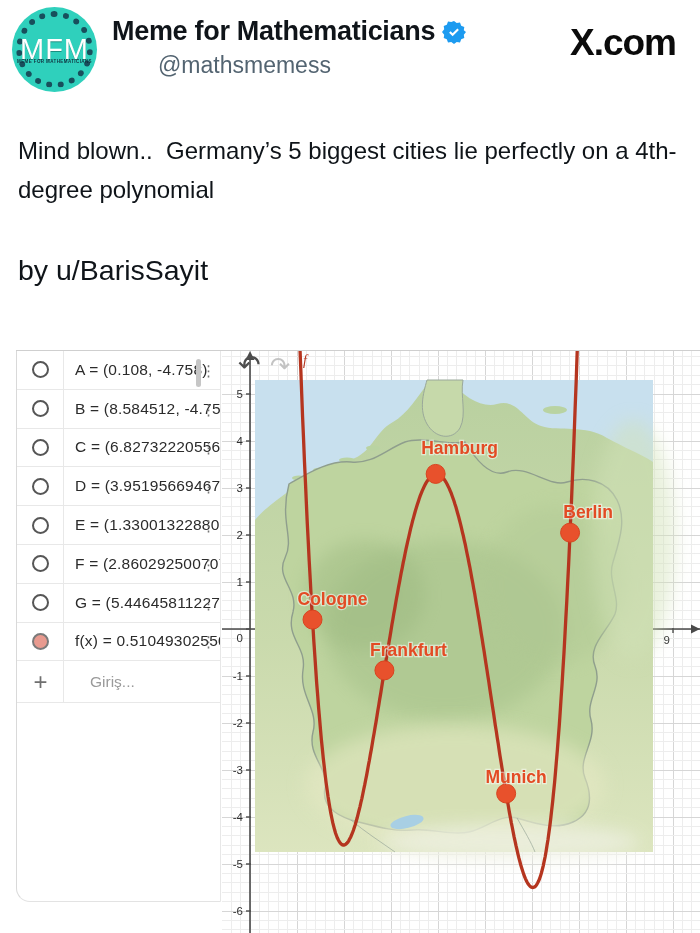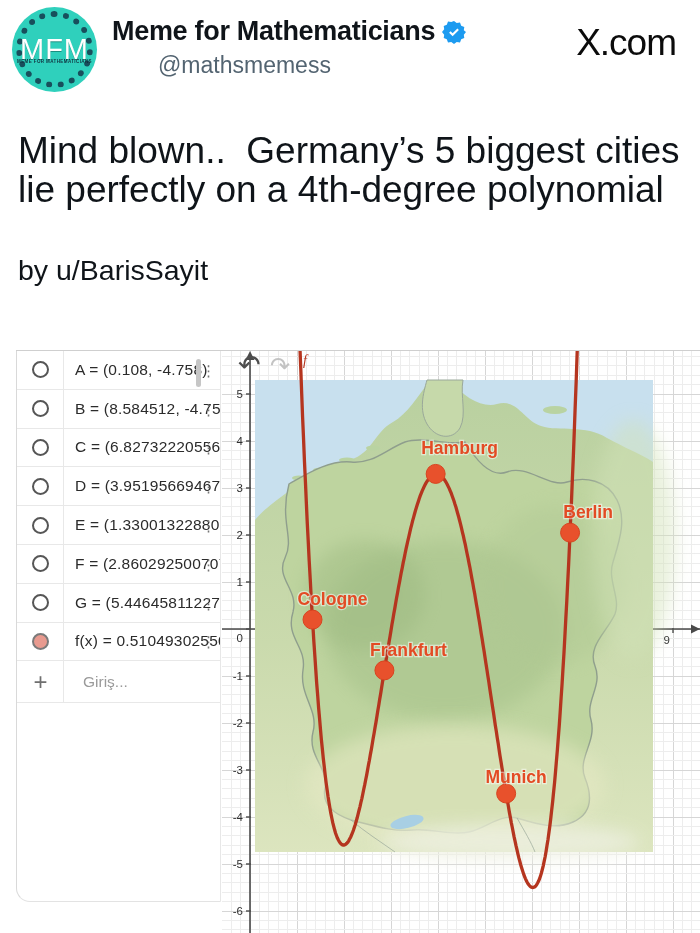--- a/index.html
+++ b/index.html
@@ -12,25 +12,25 @@
   .avatar-ring{position:absolute;left:4px;top:4px;right:4px;bottom:4px;border-radius:50%;
           border:6px dotted #15394c;opacity:.85;}
   .avatar-mfm{position:absolute;left:0;right:0;top:26px;text-align:center;color:#ffffff;
           font-weight:normal;font-size:29px;letter-spacing:1px;text-shadow:0 1px 0 #1b8f80;}
   .avatar-sub{position:absolute;left:0;right:0;top:52px;text-align:center;color:#10323f;
           font-size:4.5px;font-weight:bold;letter-spacing:.4px;}
   .name-row{position:absolute;left:112px;top:16px;display:flex;align-items:center;gap:7px;}
   .name{font-size:27px;font-weight:bold;color:#0f1419;letter-spacing:-.3px;}
   .badge{width:24px;height:24px;}
   .handle{position:absolute;left:112px;top:52px;font-size:23px;color:#536471;margin-left:46px;}
-  .xcom{position:absolute;right:24px;top:22px;font-size:37px;font-weight:normal;color:#0b0b0b;
+  .xcom{position:absolute;right:24px;top:22px;font-size:37px;font-weight:bold;color:#0b0b0b;
         letter-spacing:-1px;}
 
   
-  .body-text{position:absolute;left:18px;top:131px;width:664px;font-size:37px;
+  .body-text{position:absolute;left:18px;top:131px;width:664px;font-size:24px;
         line-height:39px;color:#0f1419;white-space:pre-wrap;}
   .credit{position:absolute;left:18px;top:254px;font-size:28.5px;color:#0f1419;}
 
   
   .panel-top-border{position:absolute;left:16px;top:350px;width:684px;border-top:1px solid #cfcfcf;}
   .sidebar{position:absolute;left:16px;top:351px;width:205px;height:551px;background:#fff;
         border-left:1px solid #d9d9d9;border-right:1px solid #e7e7e7;border-bottom:1px solid #e3e3e3;
         border-bottom-left-radius:14px;box-sizing:border-box;overflow:hidden;}
   .arow{position:relative;height:38.8px;border-bottom:1px solid #e8e8e8;display:flex;
         align-items:center;box-sizing:border-box;}
@@ -38,21 +38,21 @@
         margin-left:15px;flex:0 0 auto;box-sizing:border-box;}
   .toggle.filled{background:#e89a8f;border-color:#7a7a7a;}
   .tcol-sep{position:absolute;left:46px;top:0;bottom:-1px;border-left:1px solid #e8e8e8;}
   .expr{margin-left:26px;font-size:15.5px;color:#2b2b2b;white-space:nowrap;overflow:hidden;
         letter-spacing:.2px;}
   .kebab{position:absolute;right:4px;top:50%;transform:translateY(-50%);color:#777;
         font-size:15px;line-height:1;}
   .input-row{display:flex;align-items:center;height:41px;border-bottom:1px solid #e8e8e8;
         position:relative;}
   .plus{width:47px;text-align:center;font-size:24px;color:#6f6f6f;font-weight:400;}
-  .placeholder{font-size:15.5px;color:#9a9a9a;margin-left:19px;}
+  .placeholder{font-size:15.5px;color:#9a9a9a;margin-left:26px;}
   .scroll-thumb{position:absolute;left:196px;top:359px;width:5px;height:28px;background:#c6c6c6;
         border-radius:3px;}
 
   
   #plot{position:absolute;left:222px;top:351px;background:#ffffff;}
   .undo{position:absolute;left:238px;top:352px;font-size:27px;color:#4d4d4d;line-height:1;}
   .redo{position:absolute;left:270px;top:354px;font-size:24px;color:#c3c3c3;line-height:1;}
   .watermark{position:absolute;left:218px;top:888px;font-size:27px;font-weight:600;color:#1d1d1d;
         text-shadow:0 0 3px #fff,0 0 5px #fff,1px 1px 2px #fff,-1px -1px 2px #fff;}
   svg text{font-family:"Liberation Sans",sans-serif;}

